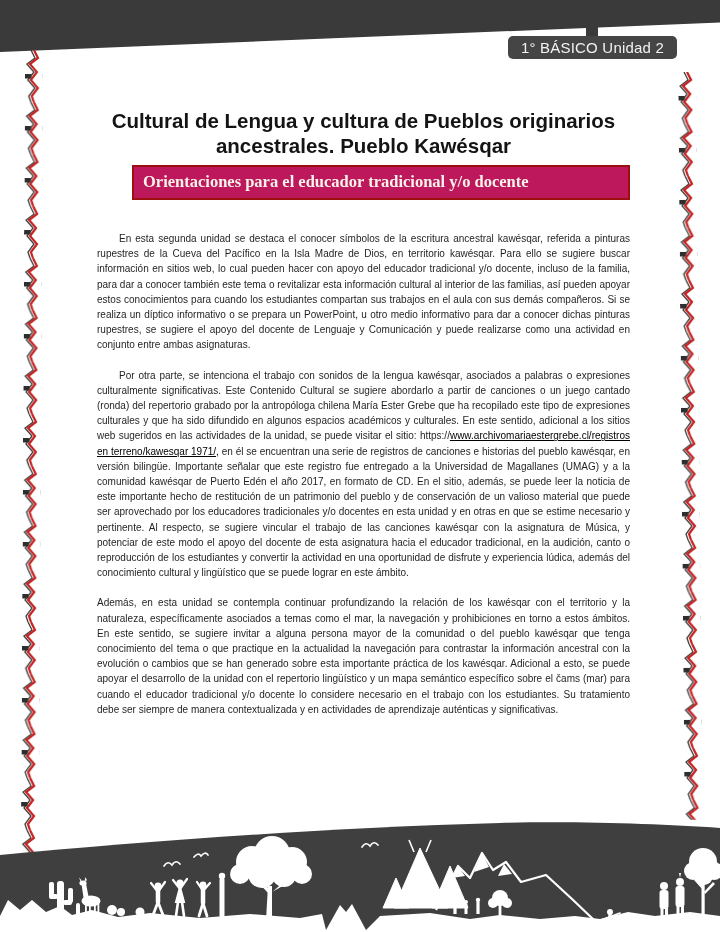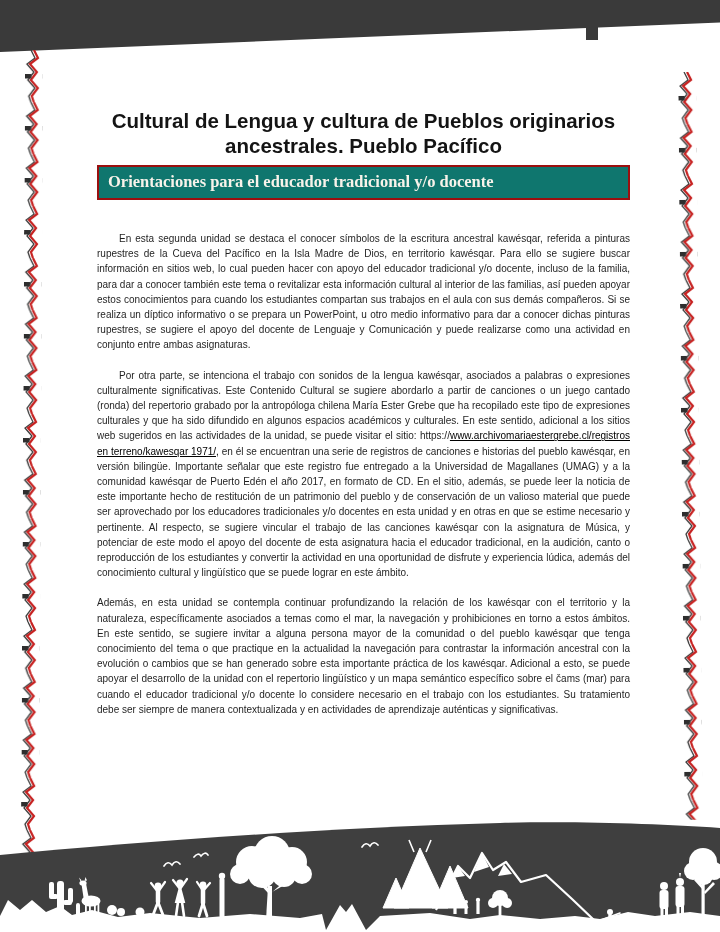--- a/index.html
+++ b/index.html
@@ -14,58 +14,61 @@
          border-radius:5px;padding:3px 13px;font-size:15px;letter-spacing:.2px;}
 
   
   .zz{position:absolute;}
   .zz-left{left:25px;top:50px;transform:rotate(.3deg);transform-origin:top left;}
   .zz-right{left:678px;top:72px;transform:rotate(-.5deg);transform-origin:top left;}
 
   
   .content{position:absolute;left:97px;top:108px;width:533px;color:#1f1f1f;}
   .title{font-weight:bold;font-size:20.5px;line-height:25px;text-align:center;color:#141414;}
-  .banner{margin-top:7px;background:#0f766e;border:2px solid #9b0f0f;
+  .banner{margin-top:7px;background:#be185d;border:2px solid #9b0f0f;
           font-family:"Liberation Serif",serif;font-weight:bold;font-size:16.5px;
-          color:#f8f3ea;padding:5px 9px 6px 9px;}
+          color:#f8f3ea;padding:5px 9px 6px 9px;margin-left:35px;}
   .body-text{margin-top:31px;}
   p.para{margin:0 0 15px 0;font-size:10px;line-height:15.2px;text-align:justify;}
   p.indent{text-indent:22px;}
   a.link{color:#000000;text-decoration:underline;cursor:pointer;}
 
   
   .footer-art{position:absolute;left:0;bottom:0;width:720px;height:112px;display:block;}
 </style>
 </head>
 <body>
 
 <div class="page">
 
   <div class="top-band"></div>
   <div class="badge-tab"></div>
+  <div class="badge">
+    <span>1° BÁSICO Unidad 2</span>
+  </div>
 
   <svg class="zz zz-left" width="18" height="812">
     <defs>
       <pattern id="zigzag" width="18" height="52" patternUnits="userSpaceOnUse">
         <path d="M6,0 L10,8 L2,14 L9,22 L3,30 L10,38 L4,46 L6,52" fill="none" stroke="#3a3a3a" stroke-width="1.3"></path>
         <path d="M9,0 L13,8 L5,14 L12,22 L6,30 L13,38 L7,46 L9,52" fill="none" stroke="#c6201f" stroke-width="2.2"></path>
         <rect x="0" y="24" width="6.5" height="4.5" fill="#2e2e2e"></rect>
       </pattern>
     </defs>
     <rect x="0" y="0" width="18" height="812" fill="url(#zigzag)"></rect>
   </svg>
 
   <svg class="zz zz-right" width="18" height="748">
     <rect x="0" y="0" width="18" height="748" fill="url(#zigzag)"></rect>
   </svg>
 
   <div class="content">
     <div class="title">
       <div>Cultural de Lengua y cultura de Pueblos originarios</div>
-      <div>ancestrales. Pueblo Pacífico</div>
+      <div>ancestrales. Pueblo Kawésqar</div>
     </div>
 
     <div class="banner">
       <span>Orientaciones para el educador tradicional y/o docente</span>
     </div>
 
     <div class="body-text">
       <p class="para indent">En esta segunda unidad se destaca el conocer símbolos de la escritura ancestral kawésqar, referida a pinturas rupestres de la Cueva del Pacífico en la Isla Madre de Dios, en territorio kawésqar. Para ello se sugiere buscar información en sitios web, lo cual pueden hacer con apoyo del educador tradicional y/o docente, incluso de la familia, para dar a conocer también este tema o revitalizar esta información cultural al interior de las familias, así pueden apoyar estos conocimientos para cuando los estudiantes compartan sus trabajos en el aula con sus demás compañeros. Si se realiza un díptico informativo o se prepara un PowerPoint, u otro medio informativo para dar a conocer dichas pinturas rupestres, se sugiere el apoyo del docente de Lenguaje y Comunicación y puede realizarse como una actividad en conjunto entre ambas asignaturas.</p>
 
       <p class="para indent"><span>Por otra parte, se intenciona el trabajo con sonidos de la lengua kawésqar, asociados a palabras o expresiones culturalmente significativas. Este Contenido Cultural se sugiere abordarlo a partir de canciones o un juego cantado (ronda) del repertorio grabado por la antropóloga chilena María Ester Grebe que ha recopilado este tipo de expresiones culturales y que ha sido difundido en algunos espacios académicos y culturales. En este sentido, adicional a los sitios web sugeridos en las actividades de la unidad, se puede visitar el sitio: https://</span><a class="link">www.archivomariaestergrebe.cl/registros en terreno/kawesqar 1971/,</a><span> en él se encuentran una serie de registros de canciones e historias del pueblo kawésqar, en versión bilingüe. Importante señalar que este registro fue entregado a la Universidad de Magallanes (UMAG) y a la comunidad kawésqar de Puerto Edén el año 2017, en formato de CD. En el sitio, además, se puede leer la noticia de este importante hecho de restitución de un patrimonio del pueblo y de conservación de un valioso material que puede ser aprovechado por los educadores tradicionales y/o docentes en esta unidad y en otras en que se estime necesario y pertinente. Al respecto, se sugiere vincular el trabajo de las canciones kawésqar con la asignatura de Música, y potenciar de este modo el apoyo del docente de esta asignatura hacia el educador tradicional, en la audición, canto o reproducción de los estudiantes y convertir la actividad en una oportunidad de disfrute y experiencia lúdica, además del conocimiento cultural y lingüístico que se puede lograr en este ámbito.</span></p>

